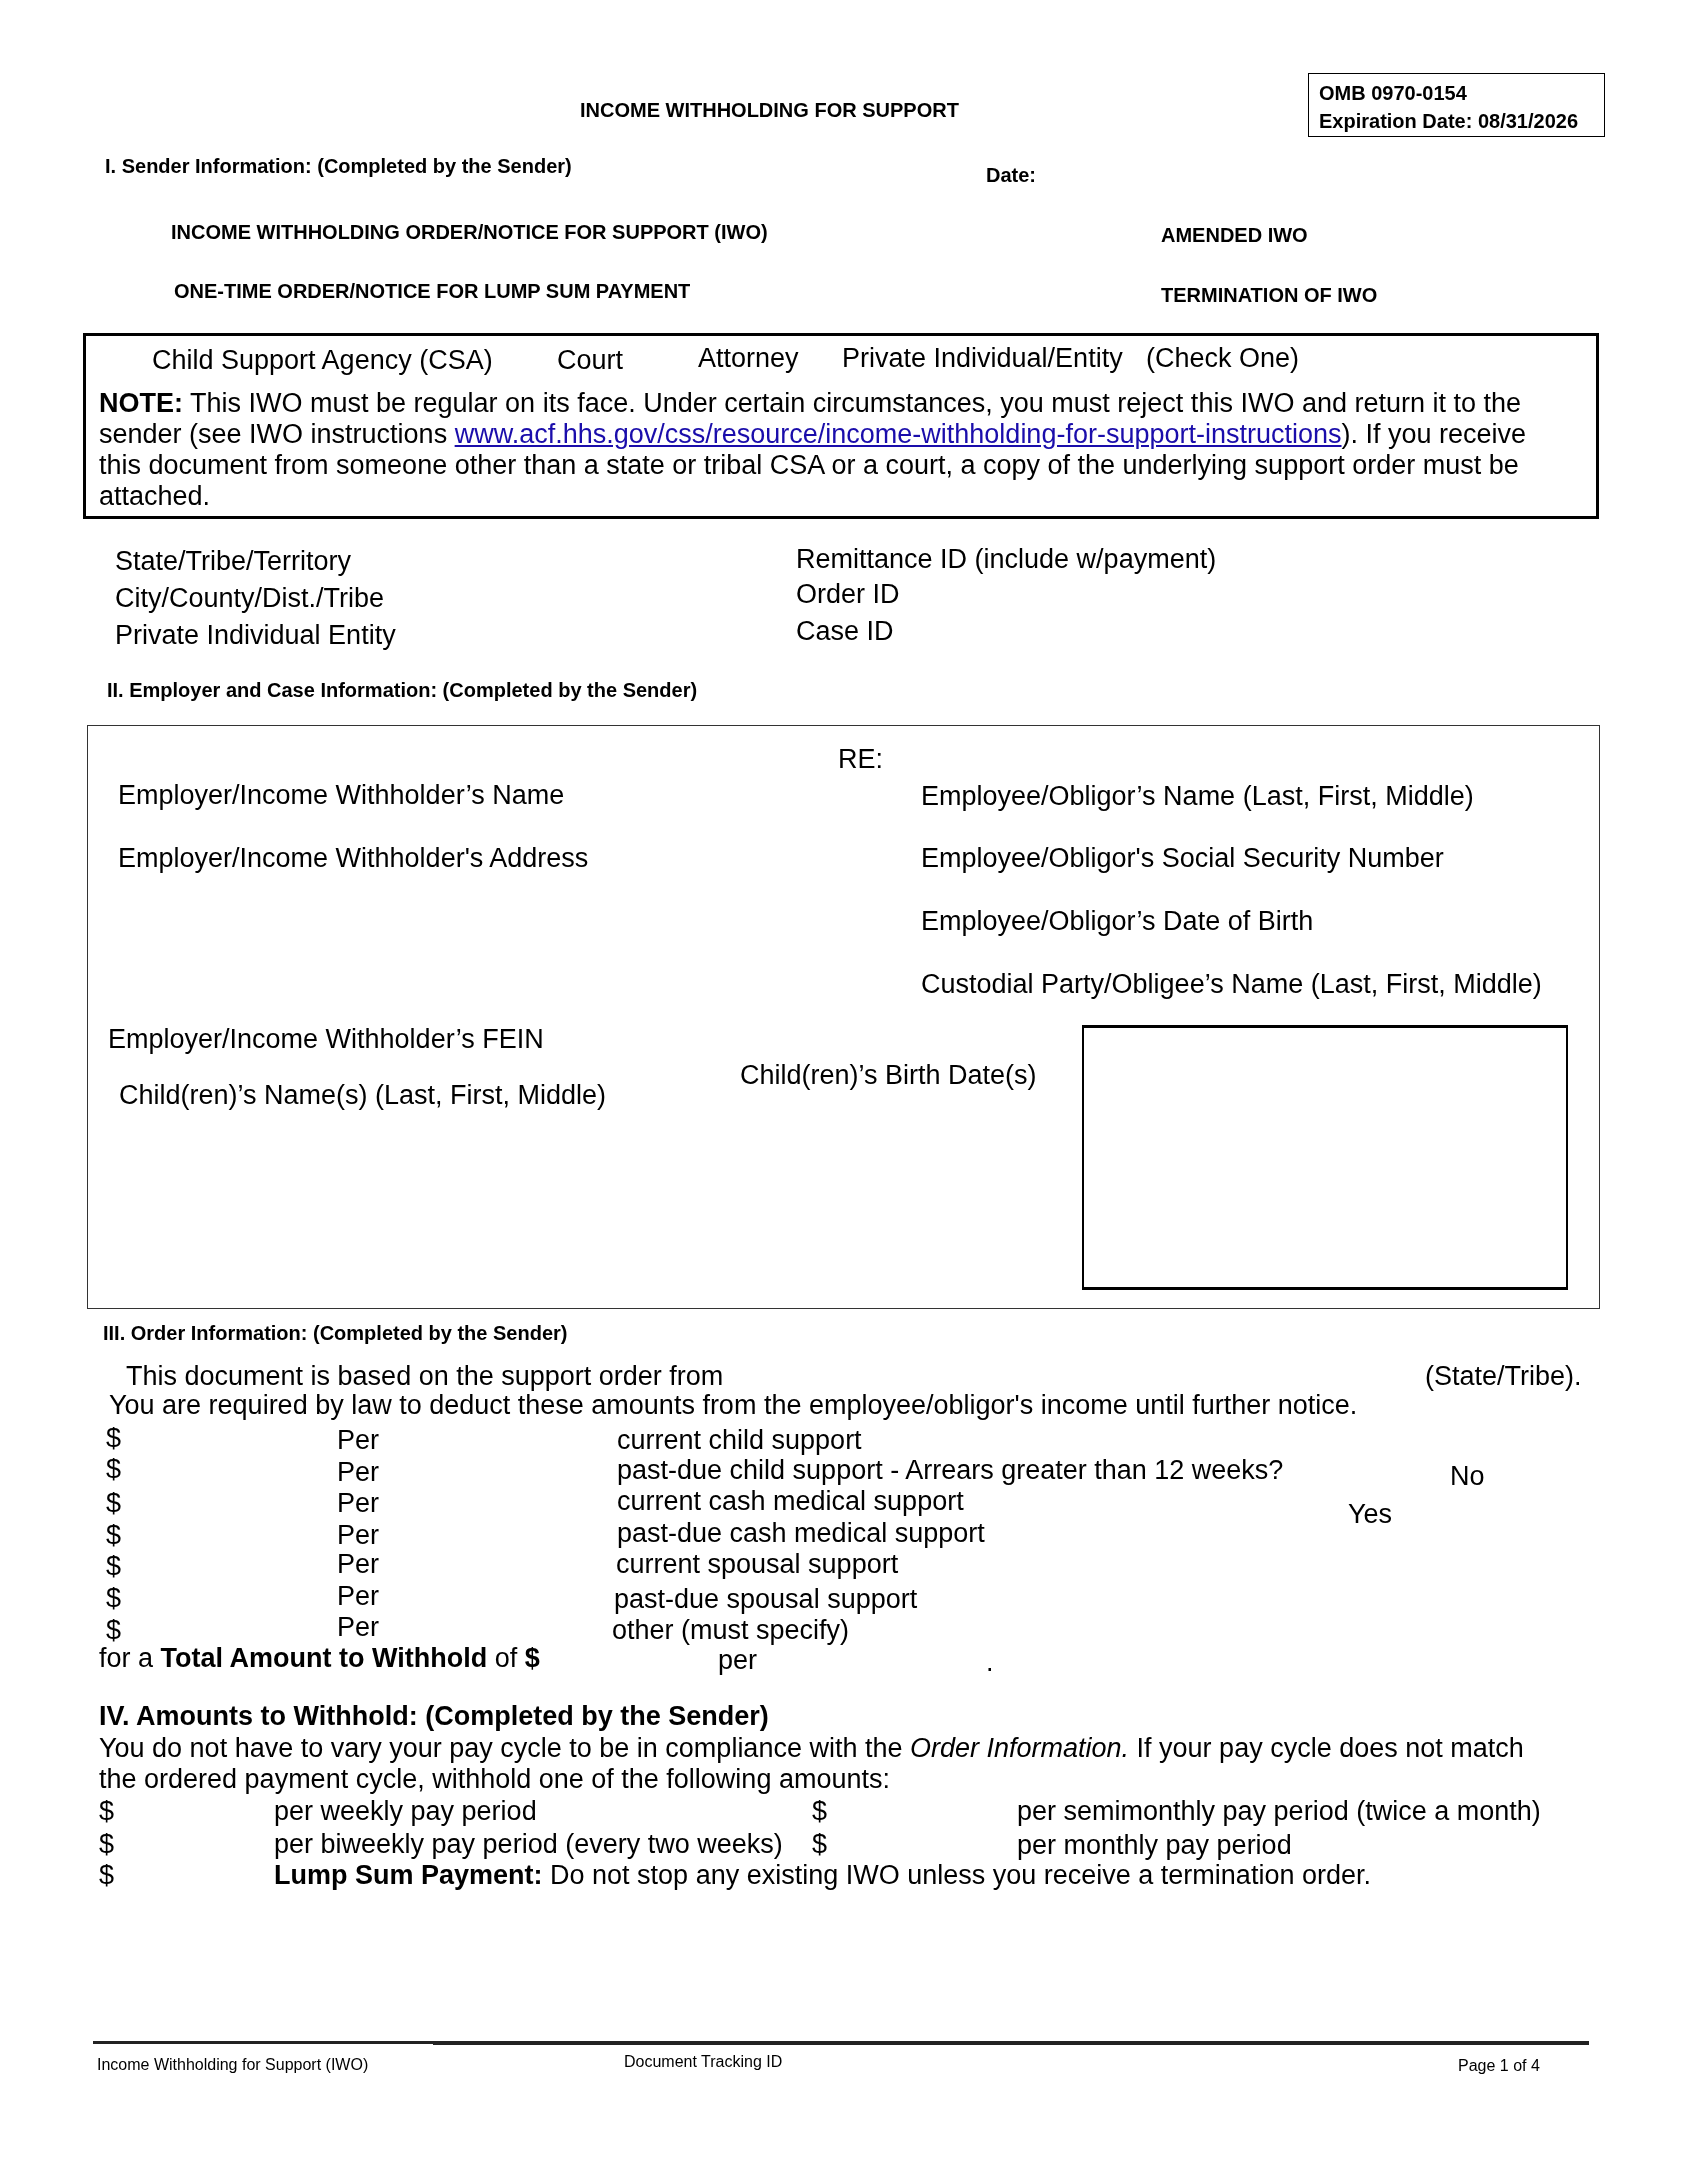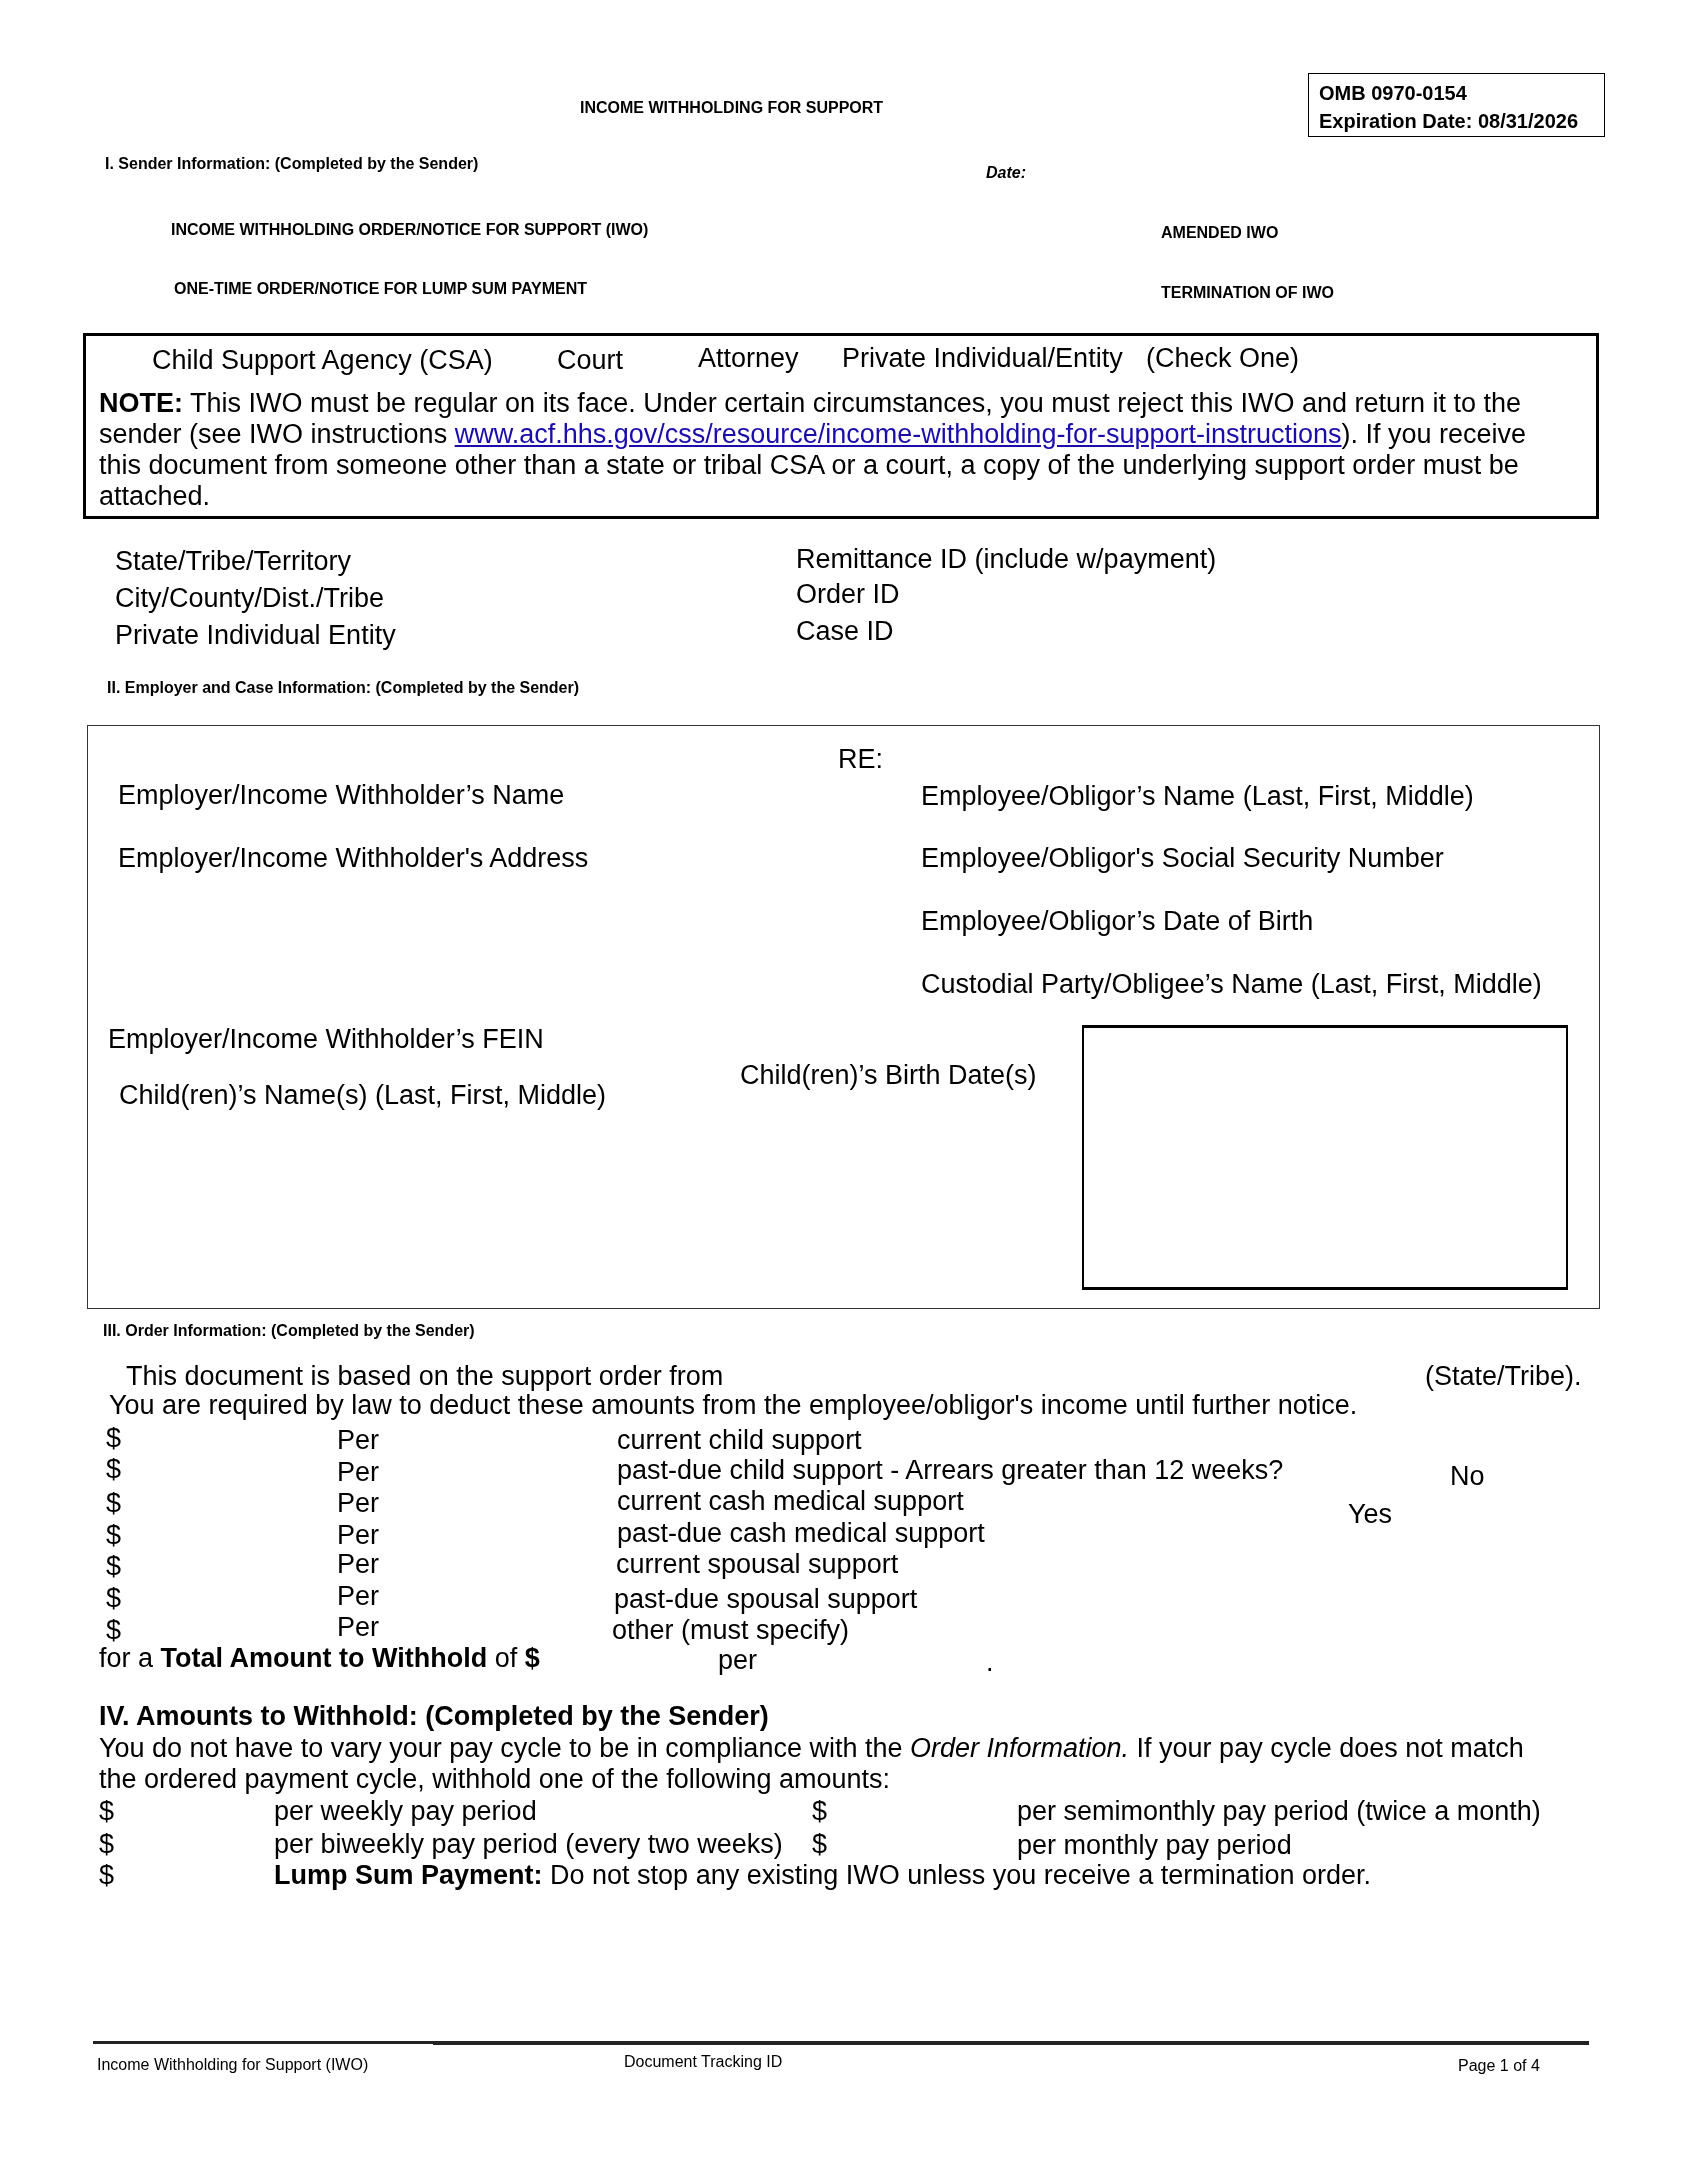--- a/index.html
+++ b/index.html
@@ -1,40 +1,40 @@
 <!DOCTYPE html>
 <html><head>
 <meta charset="utf-8">
 <style>
   html, body { margin: 0; padding: 0; background: #fff; }
   body { width: 1683px; height: 2178px; position: relative; overflow: hidden;
          font-family: "Liberation Sans", sans-serif; color: #000; }
   .abs { position: absolute; white-space: nowrap; }
   .b { font-weight: bold; }
-  .t26 { font-size: 16px; }
+  .t26 { font-size: 20px; }
   .t27 { font-size: 27px; }
   .t20 { font-size: 16px; }
   .box { position: absolute; border: 2px solid #000; box-sizing: border-box; }
   .thin { border-width: 1.5px; border-color: #333; }
   .link { color: #1a0dab; text-decoration: underline; }
   .note { position: absolute; left: 99px; top: 388px; width: 1465px; font-size: 27px; line-height: 31px; white-space: normal; }
   .omb { position: absolute; left: 1308px; top: 73px; width: 297px; height: 64px; border: 1.5px solid #000; box-sizing: border-box; padding: 5px 0 0 10px; font-size: 20px; font-weight: bold; line-height: 28px; }
   .rule { position: absolute; background: #222; }
 </style>
 </head>
 <body>
 
 <div class="abs b t26" style="left:580px; top:99px;">INCOME WITHHOLDING FOR SUPPORT</div>
 <div class="omb">
   <div>OMB 0970-0154</div>
   <div>Expiration Date: 08/31/2026</div>
 </div>
 
 <div class="abs b t26" style="left:105px; top:155px;">I.  Sender Information:  (Completed by the Sender)</div>
-<div class="abs b t26" style="left:986px; top:164px;font-style:italic;">Date:</div>
+<div class="abs b t26" style="left:986px; top:164px;">Date:</div>
 
 <div class="abs b t26" style="left:171px; top:221px;">INCOME WITHHOLDING ORDER/NOTICE FOR SUPPORT (IWO)</div>
 <div class="abs b t26" style="left:1161px; top:224px;">AMENDED IWO</div>
 <div class="abs b t26" style="left:174px; top:280px;">ONE-TIME ORDER/NOTICE FOR LUMP SUM PAYMENT</div>
 <div class="abs b t26" style="left:1161px; top:284px;">TERMINATION OF IWO</div>
 
 <div class="box" style="left:83px; top:333px; width:1516px; height:186px; border-width:3px;"></div>
 <div class="abs t27" style="left:152px; top:345px;">Child Support Agency (CSA)</div>
 <div class="abs t27" style="left:557px; top:345px;">Court</div>
 <div class="abs t27" style="left:678px; top:343px;margin-left:20px;">Attorney</div>

